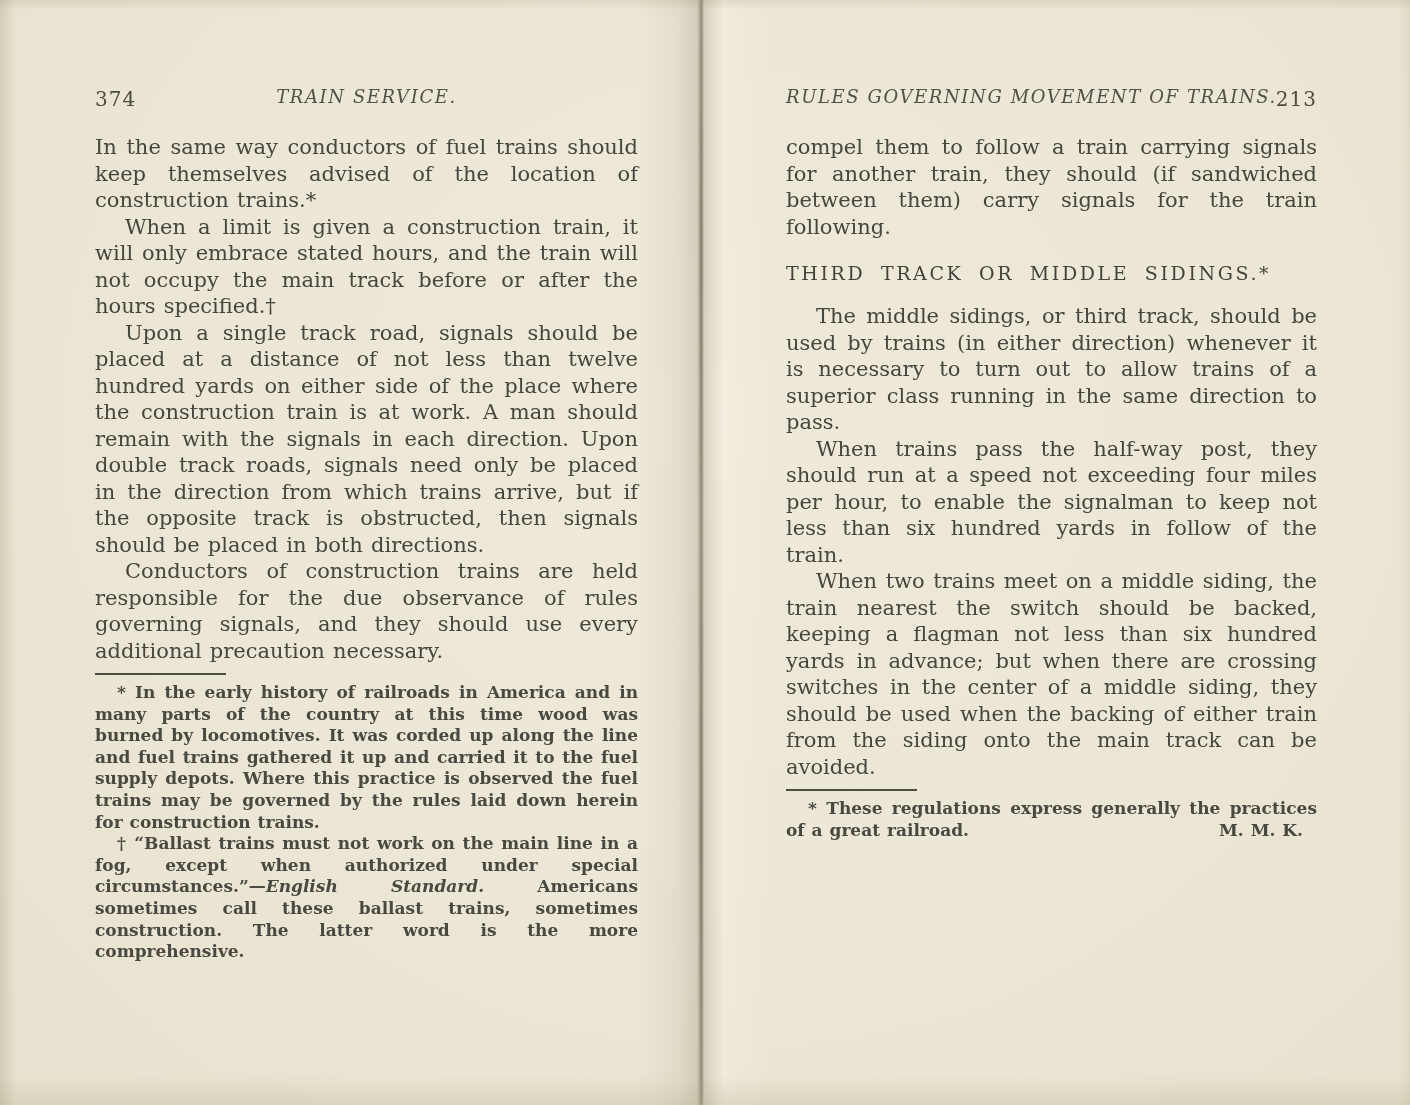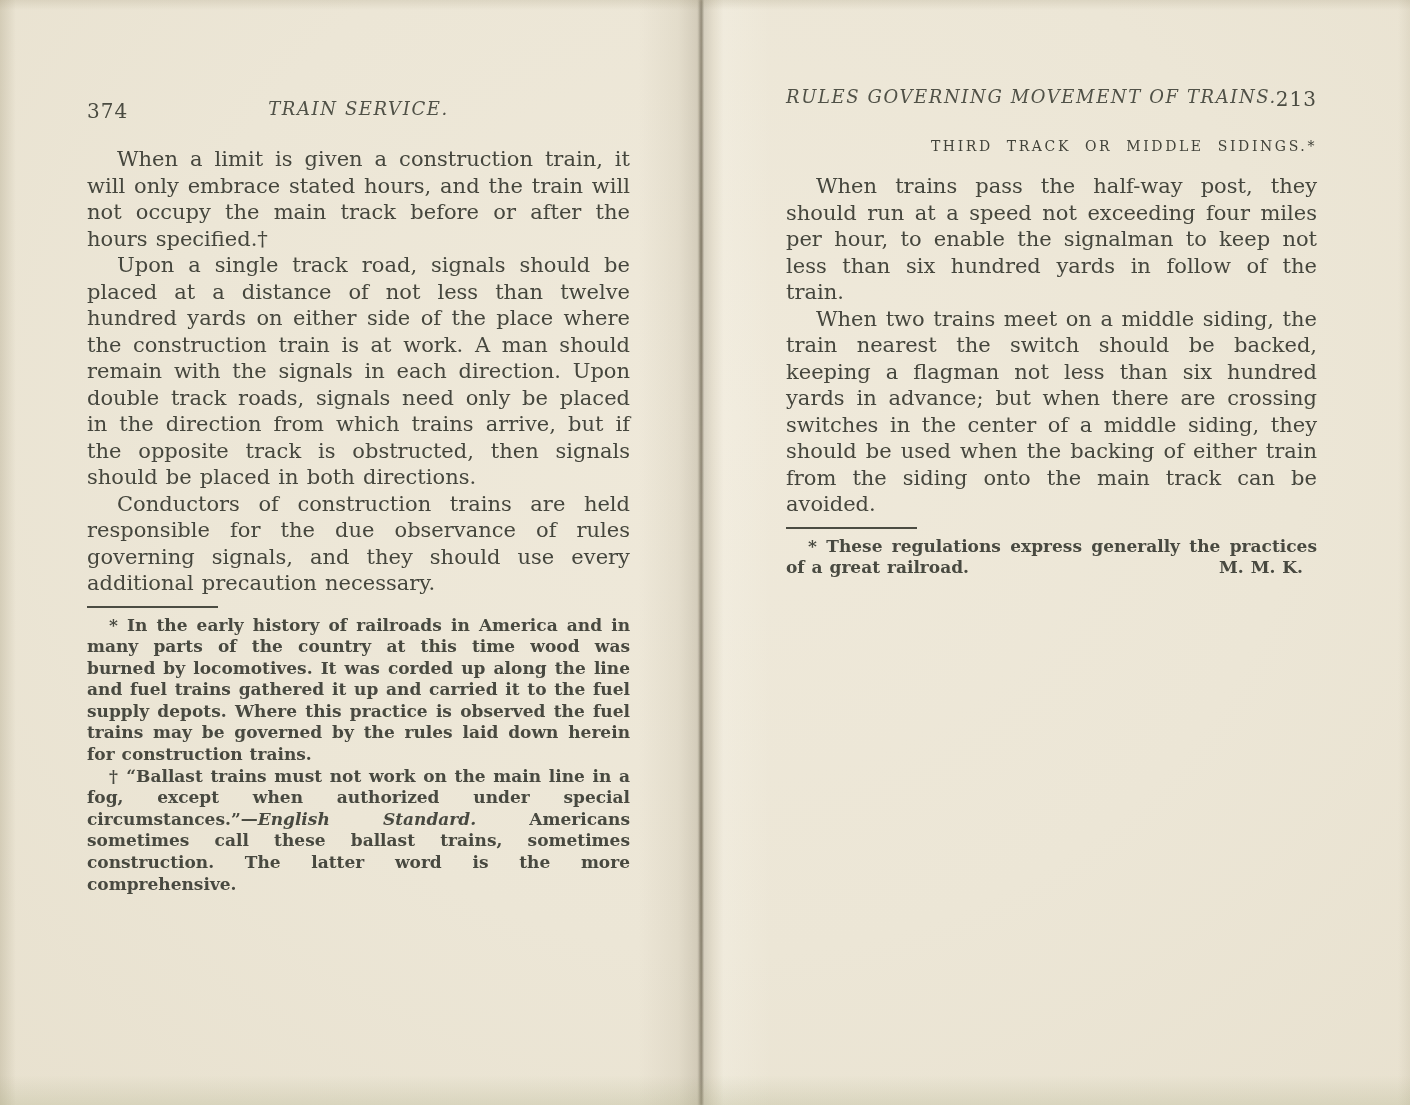--- a/index.html
+++ b/index.html
@@ -41,21 +41,21 @@
                 background: linear-gradient(to right, rgba(150,140,108,0.26), rgba(150,140,108,0)); }
   .edge-right { position:absolute; right:0; top:0; bottom:0; width:12px; pointer-events:none;
                 background: linear-gradient(to left, rgba(150,140,108,0.12), rgba(150,140,108,0)); }
   .edge-top   { position:absolute; left:0; right:0; top:0; height:10px; pointer-events:none;
                 background: linear-gradient(to bottom, rgba(148,138,106,0.18), rgba(148,138,106,0)); }
   .edge-bottom{ position:absolute; left:0; right:0; bottom:0; height:30px; pointer-events:none;
                 background: linear-gradient(to top, rgba(158,162,118,0.22), rgba(158,162,118,0)); }
 
   
   .page { position: absolute; top: 86px; }
-  .page.left  { left: 87px;  width: 543px; margin-top: 12px; }
+  .page.left  { left: 95px;  width: 543px; }
   .page.right { left: 786px; width: 531px; }
 
   .pagehead { position: relative; height: 30px; }
   .pageno {
     position: absolute; top: 1px;
     font-size: 20px; letter-spacing: 1px; color: #4a4b41;
   }
   .page.left  .pageno { left: 0; }
   .page.right .pageno { right: 0; }
   .runhead {
@@ -72,22 +72,22 @@
     font-size: 21px; line-height: 26.5px;
     text-align: justify;
     word-spacing: 1.5px;
     color: #45463d;
   }
   .bodytext p.ind { text-indent: 30px; }
   .bodytext p.cont { text-align-last: justify; }
 
   .sechead {
     margin: 22px 0 19px 0;
-    text-align: right;
-    font-size: 14px; letter-spacing: 2.6px; word-spacing: 7px;
+    text-align: left;
+    font-size: 19px; letter-spacing: 2.6px; word-spacing: 7px;
     color: #42433a; white-space: nowrap;
   }
 
   .fnrule {
     width: 131px; height: 0;
     border-top: 2px solid #4b4c42;
     margin: 9px 0 7px 0;
   }
   .footnotes p {
     margin: 0;
@@ -105,38 +105,41 @@
 <body>
 
 <div class="spread">
 
   <div class="page left">
     <div class="pagehead">
       <span class="pageno">374</span>
       <span class="runhead">TRAIN SERVICE.</span>
     </div>
     <div class="bodytext">
+      <p>In the same way conductors of fuel trains should keep themselves advised of the location of construction trains.*</p>
       <p class="ind">When a limit is given a construction train, it will only embrace stated hours, and the train will not occupy the main track before or after the hours specified.†</p>
       <p class="ind">Upon a single track road, signals should be placed at a distance of not less than twelve hundred yards on either side of the place where the construction train is at work. A man should remain with the signals in each direction. Upon double track roads, signals need only be placed in the direction from which trains arrive, but if the opposite track is obstructed, then signals should be placed in both directions.</p>
       <p class="ind">Conductors of construction trains are held responsible for the due observance of rules governing signals, and they should use every additional precaution necessary.</p>
     </div>
     <div class="fnrule"></div>
     <div class="footnotes">
       <p>* In the early history of railroads in America and in many parts of the country at this time wood was burned by locomotives. It was corded up along the line and fuel trains gathered it up and carried it to the fuel supply depots. Where this practice is observed the fuel trains may be governed by the rules laid down herein for construction trains.</p>
       <p><span>† “Ballast trains must not work on the main line in a fog, except when authorized under special circumstances.”—</span><span class="it">English Standard.</span><span> Americans sometimes call these ballast trains, sometimes construction. The latter word is the more comprehensive.</span></p>
     </div>
   </div>
 
   <div class="page right">
     <div class="pagehead">
       <span class="runhead">RULES GOVERNING MOVEMENT OF TRAINS.</span>
       <span class="pageno">213</span>
     </div>
     <div class="bodytext">
+      <p>compel them to follow a train carrying signals for another train, they should (if sandwiched between them) carry signals for the train following.</p>
       <div class="sechead">THIRD TRACK OR MIDDLE SIDINGS.*</div>
+      <p class="ind">The middle sidings, or third track, should be used by trains (in either direction) whenever it is necessary to turn out to allow trains of a superior class running in the same direction to pass.</p>
       <p class="ind">When trains pass the half-way post, they should run at a speed not exceeding four miles per hour, to enable the signalman to keep not less than six hundred yards in follow of the train.</p>
       <p class="ind">When two trains meet on a middle siding, the train nearest the switch should be backed, keeping a flagman not less than six hundred yards in advance; but when there are crossing switches in the center of a middle siding, they should be used when the backing of either train from the siding onto the main track can be avoided.</p>
     </div>
     <div class="fnrule"></div>
     <div class="footnotes">
       <p><span>* These regulations express generally the practices of a great railroad.</span><span class="signature">M. M. K.</span></p>
     </div>
   </div>
 
   <div class="gutter"></div>

